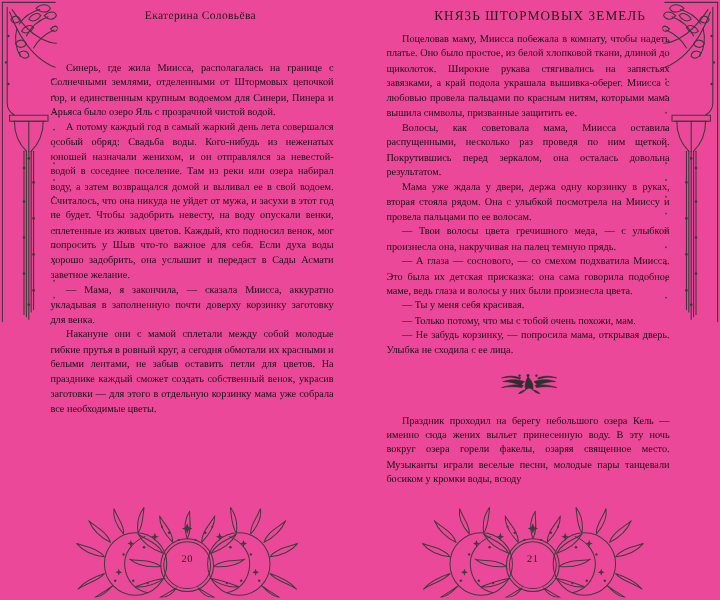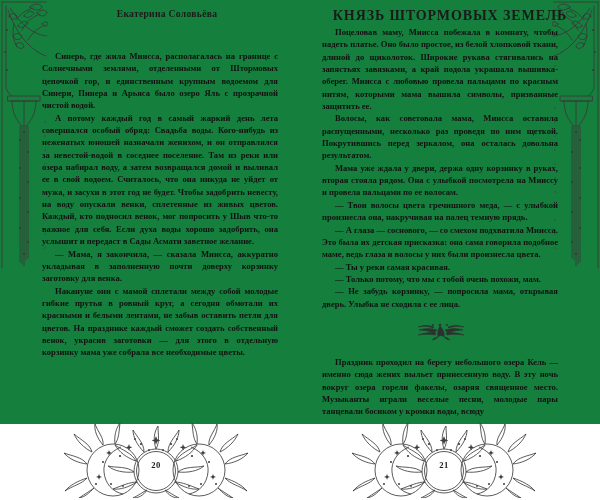--- a/index.html
+++ b/index.html
@@ -5,25 +5,24 @@
 <style>
   * { box-sizing: border-box; }
   html, body {
     margin: 0; padding: 0;
     width: 600px; height: 500px;
     background: #ffffff;
     overflow: hidden;
   }
   .spread {
     position: relative;
-    width: 600px; height: 424px;
-    background: #15803d;
+    width: 600px; height: 500px;
+    background: #ec4899;
     display: flex;
     font-family: "Liberation Serif", "DejaVu Serif", serif;
-    font-weight: bold;
   }
   .page {
     position: relative;
     width: 300px; height: 500px;
     overflow: hidden;
   }
   
   .runhead {
     position: absolute;
     top: 8px;
@@ -34,21 +33,21 @@
     letter-spacing: 0.2px;
     white-space: nowrap;
   }
   .page-left .runhead {
     font-style: normal;
     font-size: 9.6px;
     letter-spacing: 0.3px;
     padding-left: 34px;
   }
   .page-right .runhead {
-    font-size: 14px;
+    font-size: 11px;
     letter-spacing: 0.9px;
   }
   
   .col {
     position: absolute;
     top: 26px;
     font-size: 8.55px;
     line-height: 12.35px;
     color: #111111;
     text-align: justify;
@@ -327,21 +326,21 @@
     </svg>
 
     <div class="runhead">КНЯЗЬ ШТОРМОВЫХ ЗЕМЕЛЬ</div>
 
     <div class="col">
       <p>Поцеловав маму, Миисса побежала в комнату, чтобы надеть платье. Оно было простое, из белой хлопковой ткани, длиной до щиколоток. Широкие рукава стягивались на запястьях завязками, а край подола украшала вышивка-оберег. Миисса с любовью провела пальцами по красным нитям, которыми мама вышила символы, призванные защитить ее.</p>
       <p>Волосы, как советовала мама, Миисса оставила распущенными, несколько раз проведя по ним щеткой. Покрутившись перед зеркалом, она осталась довольна результатом.</p>
       <p>Мама уже ждала у двери, держа одну корзинку в руках, вторая стояла рядом. Она с улыбкой посмотрела на Мииссу и провела пальцами по ее волосам.</p>
       <p class="dlg">— Твои волосы цвета гречишного меда, — с улыбкой произнесла она, накручивая на палец темную прядь.</p>
       <p class="dlg">— А глаза — соснового, — со смехом подхватила Миисса. Это была их детская присказка: она сама говорила подобное маме, ведь глаза и волосы у них были произнесла цвета.</p>
-      <p class="dlg">— Ты у реки самая красивая.</p>
+      <p class="dlg">— Ты у меня себя красивая.</p>
       <p class="dlg">— Только потому, что мы с тобой очень похожи, мам.</p>
       <p class="dlg">— Не забудь корзинку, — попросила мама, открывая дверь. Улыбка не сходила с ее лица.</p>
 
       <div class="scenebreak">
         <svg width="56" height="22" viewBox="0 0 56 22" aria-hidden="true">
           <g fill="#2f2f2f" stroke="#2f2f2f" stroke-width="0.5">
             <path d="M28 5 C26 8, 25 12, 26 16 C28 14, 30 14, 32 16 C33 12, 31 8, 28 5 Z"></path>
             <path d="M26 16 C24 18, 22 19, 20 19 C22 17, 24 16, 26 16 Z"></path>
             <path d="M32 16 C34 18, 36 19, 38 19 C36 17, 34 16, 32 16 Z"></path>
             <path d="M25 9 C19 7, 13 7, 7 9 C12 9, 17 10, 22 12 Z"></path>

